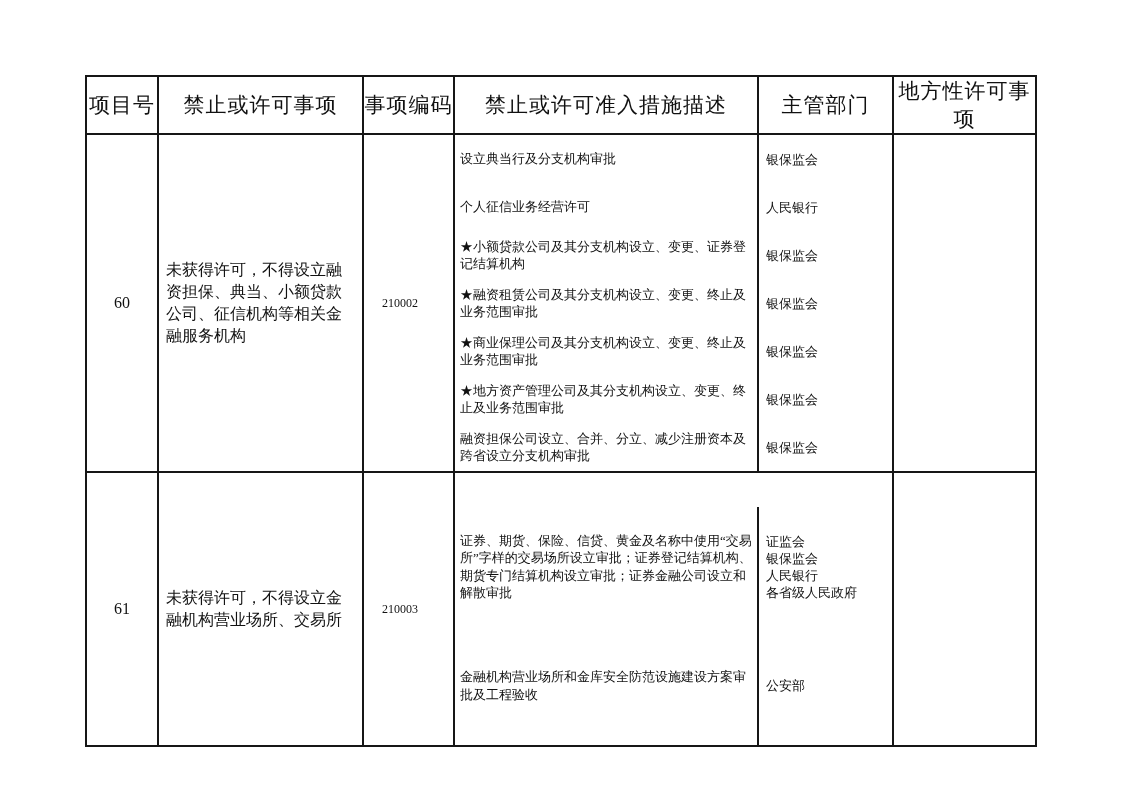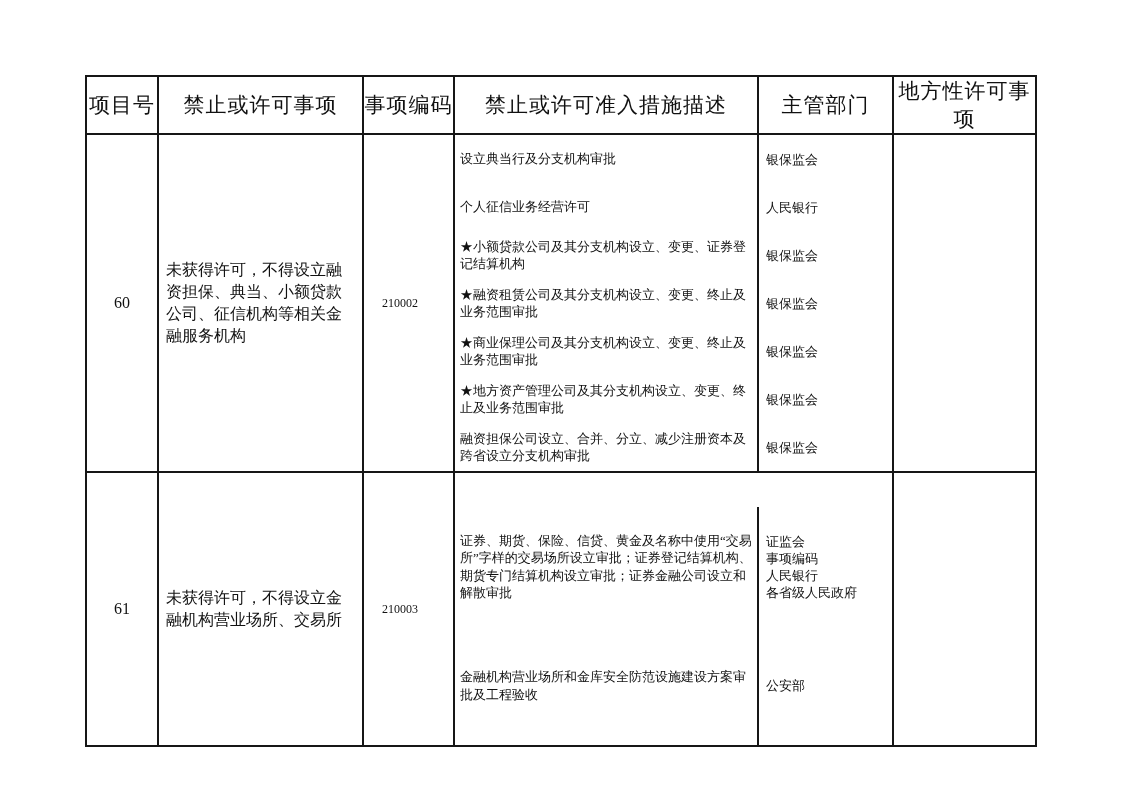--- a/index.html
+++ b/index.html
@@ -163,21 +163,21 @@
         </tr>
         <tr>
           <td class="project-cell">61</td>
           <td class="item-cell">未获得许可，不得设立金融机构营业场所、交易所</td>
           <td class="code-cell">210003</td>
           <td class="measures-cell" colspan="2">
             <div class="m-stack">
               <div class="m-row">
                 <div class="m-desc">证券、期货、保险、信贷、黄金及名称中使用“交易所”字样的交易场所设立审批；证券登记结算机构、期货专门结算机构设立审批；证券金融公司设立和解散审批</div>
                 <div class="m-dept">证监会
-事项编码
+银保监会
 人民银行
 各省级人民政府</div>
               </div>
               <div class="m-row">
                 <div class="m-desc">金融机构营业场所和金库安全防范设施建设方案审批及工程验收</div>
                 <div class="m-dept">公安部</div>
               </div>
             </div>
           </td>
           <td class="local-cell"></td>

